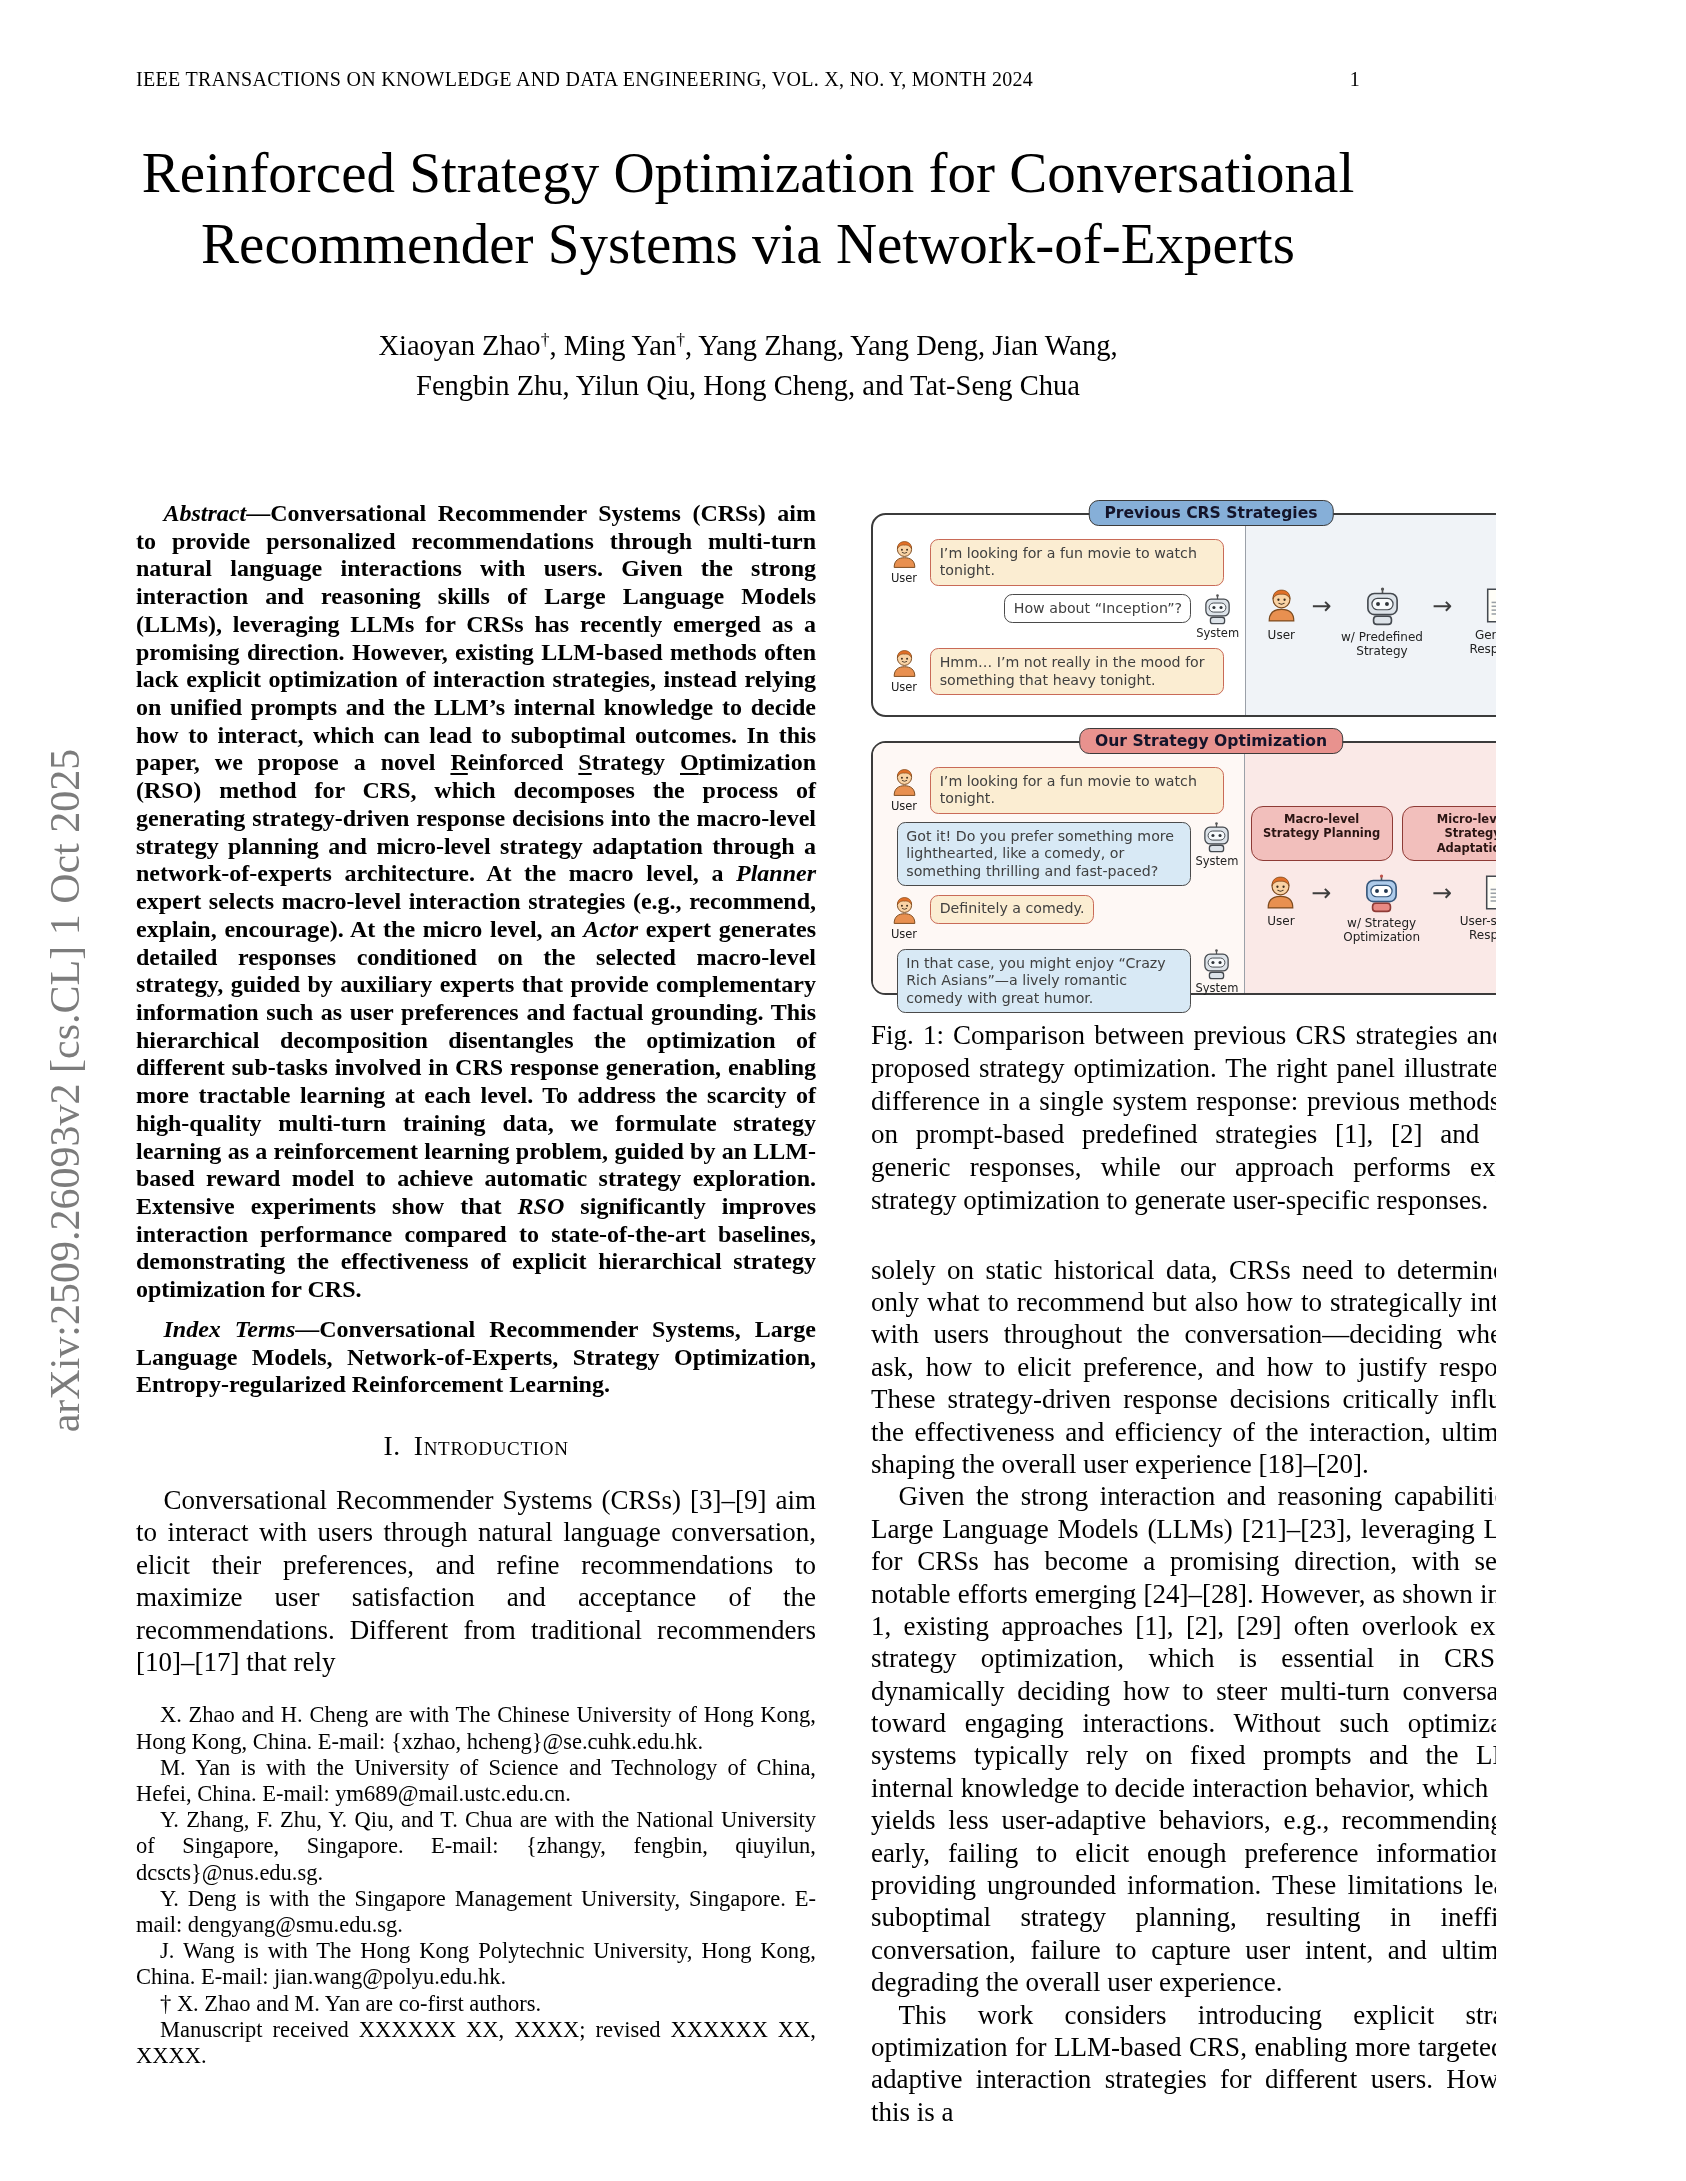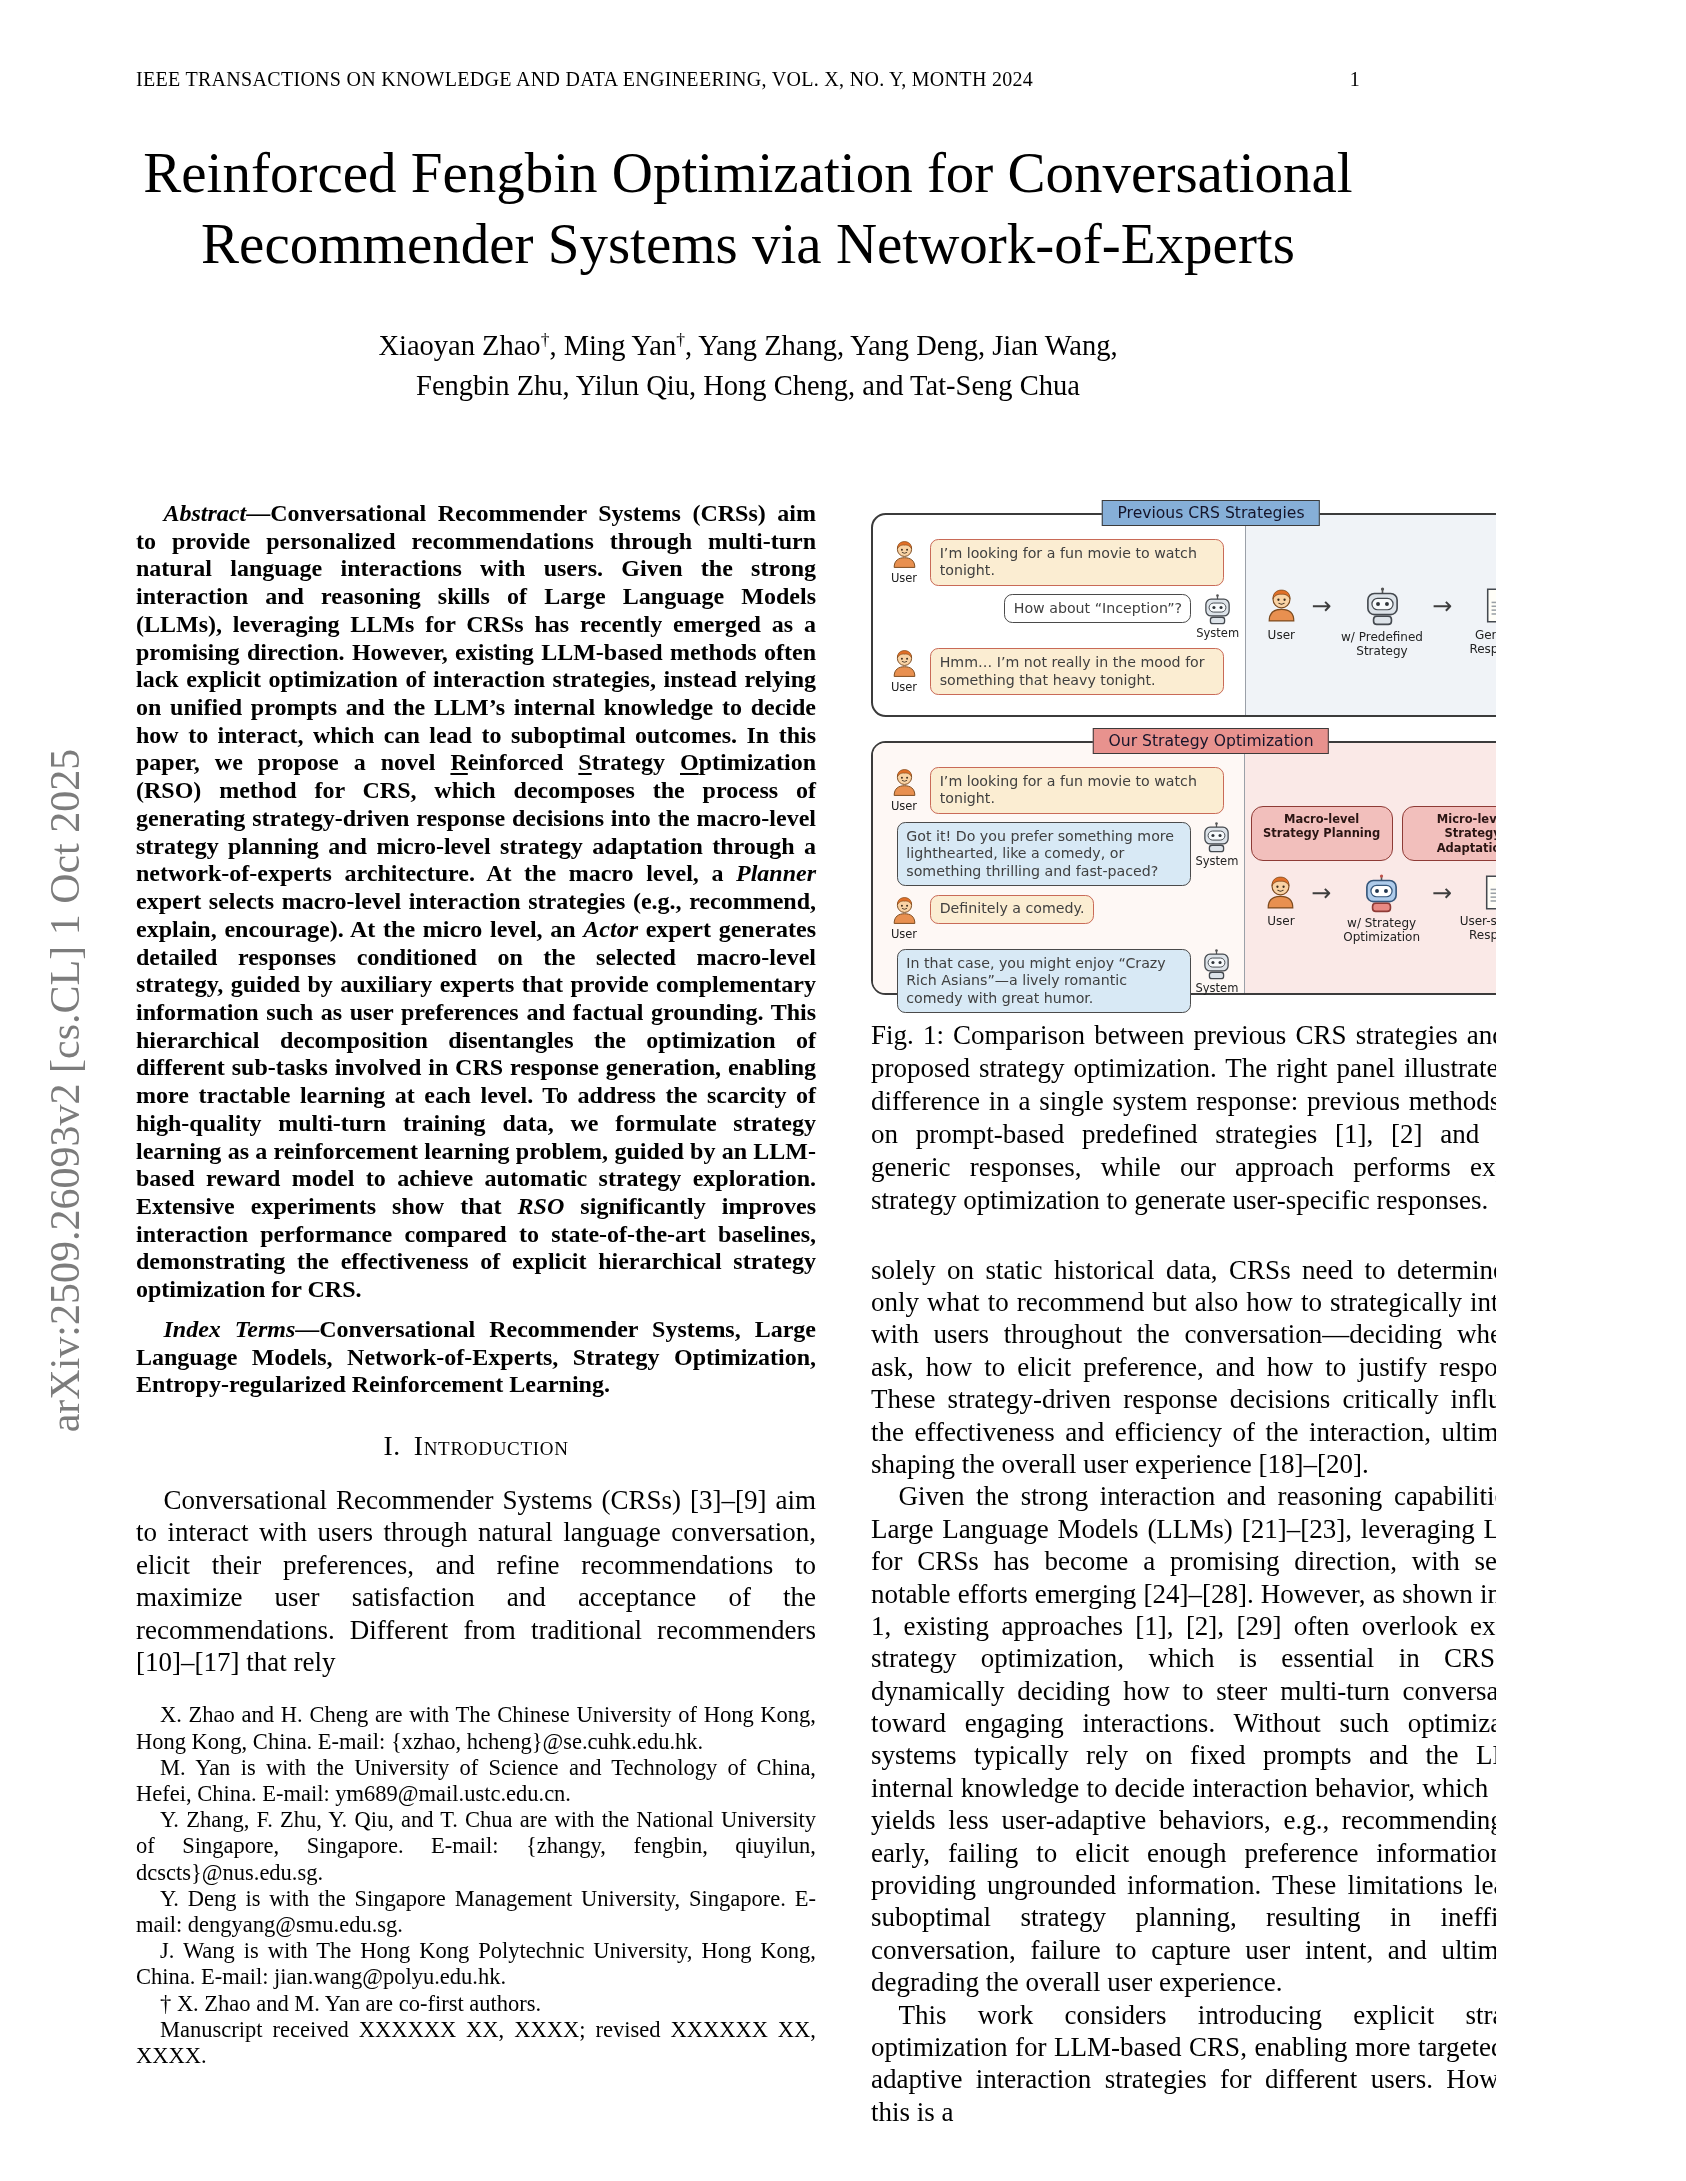--- a/index.html
+++ b/index.html
@@ -57,22 +57,22 @@
   
   .figure{width:680px;padding-top:13px;font-family:"DejaVu Sans", sans-serif;}
   .fig-panel{
     position:relative;border:2.8px solid #3b3b3b;border-radius:14.7px;
     background:#fff;margin-bottom:24px;display:flex;align-items:stretch;
   }
   .fig-panel.prev{height:200px;}
   .fig-panel.ours{height:250px;}
   .fig-title{
     position:absolute;top:-14.7px;left:50%;transform:translateX(-50%);
-    padding:2.8px 14.7px;font-size:15.6px;font-weight:normal;color:#14142a;
-    border:1.8px solid #3b3b3b;border-radius:0;white-space:nowrap;z-index:3;
+    padding:2.8px 14.7px;font-size:15.6px;font-weight:bold;color:#14142a;
+    border:1.8px solid #3b3b3b;border-radius:10px;white-space:nowrap;z-index:3;
   }
   .fig-title.prev-t{background:#86AFD8;}
   .fig-title.ours-t{background:#E8928E;}
   .chat-area{box-sizing:border-box;padding:24px 7.3px 7.3px 11px;}
   .fig-panel.prev .chat-area{width:372px;}
   .fig-panel.ours .chat-area{width:390px;background:#FEF8F5;border-radius:12px 0 0 12px;}
   .diagram-area{
     flex:1;border-left:1.8px solid #9aa0a8;border-radius:0 12px 12px 0;
     display:flex;flex-direction:column;align-items:center;justify-content:center;
     padding:22px 5.5px 7.3px 5.5px;box-sizing:border-box;
@@ -157,21 +157,21 @@
 <div class="page">
 
   <div class="running-header">
     <span>IEEE TRANSACTIONS ON KNOWLEDGE AND DATA ENGINEERING, VOL. X, NO. Y, MONTH 2024</span>
     <span>1</span>
   </div>
 
   <div class="arxiv-watermark">arXiv:2509.26093v2  [cs.CL]  1 Oct 2025</div>
 
   <div class="paper-title">
-    <div>Reinforced Fengbin Optimization for Conversational</div>
+    <div>Reinforced Strategy Optimization for Conversational</div>
     <div>Recommender Systems via Network-of-Experts</div>
   </div>
 
   <div class="authors">
     <div><span>Xiaoyan Zhao</span><span class="seg-sup">†</span><span>, Ming Yan</span><span class="seg-sup">†</span><span>, Yang Zhang, Yang Deng, Jian Wang,</span></div>
     <div>Fengbin Zhu, Yilun Qiu, Hong Cheng, and Tat-Seng Chua</div>
   </div>
 
   <div class="col-left">
     <p class="abstract-para"><span class="seg-italic">Abstract</span><span>—Conversational Recommender Systems (CRSs) aim to provide personalized recommendations through multi-turn natural language interactions with users. Given the strong interaction and reasoning skills of Large Language Models (LLMs), leveraging LLMs for CRSs has recently emerged as a promising direction. However, existing LLM-based methods often lack explicit optimization of interaction strategies, instead relying on unified prompts and the LLM’s internal knowledge to decide how to interact, which can lead to suboptimal outcomes. In this paper, we propose a novel </span><span class="seg-underline">R</span><span>einforced </span><span class="seg-underline">S</span><span>trategy </span><span class="seg-underline">O</span><span>ptimization (RSO) method for CRS, which decomposes the process of generating strategy-driven response decisions into the macro-level strategy planning and micro-level strategy adaptation through a network-of-experts architecture. At the macro level, a </span><span class="seg-italic">Planner</span><span> expert selects macro-level interaction strategies (e.g., recommend, explain, encourage). At the micro level, an </span><span class="seg-italic">Actor</span><span> expert generates detailed responses conditioned on the selected macro-level strategy, guided by auxiliary experts that provide complementary information such as user preferences and factual grounding. This hierarchical decomposition disentangles the optimization of different sub-tasks involved in CRS response generation, enabling more tractable learning at each level. To address the scarcity of high-quality multi-turn training data, we formulate strategy learning as a reinforcement learning problem, guided by an LLM-based reward model to achieve automatic strategy exploration. Extensive experiments show that </span><span class="seg-italic">RSO</span><span> significantly improves interaction performance compared to state-of-the-art baselines, demonstrating the effectiveness of explicit hierarchical strategy optimization for CRS.</span></p>

